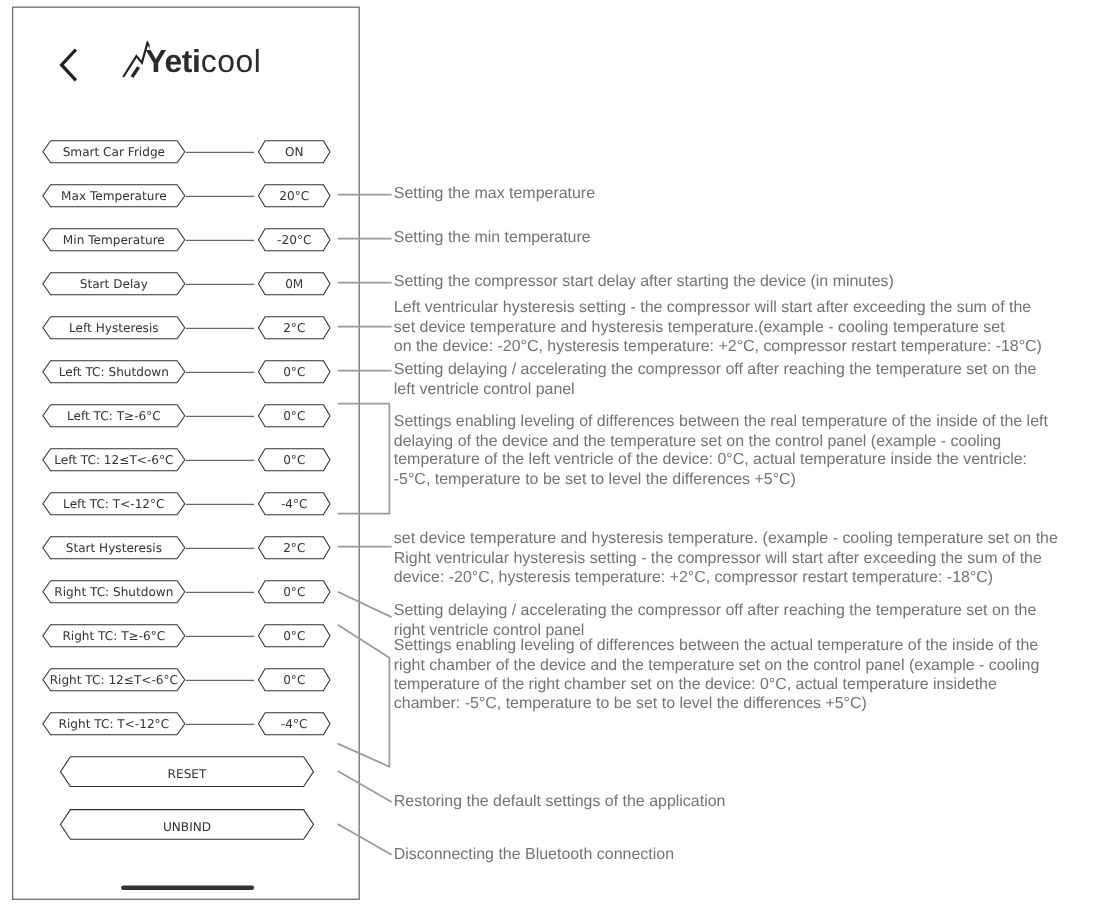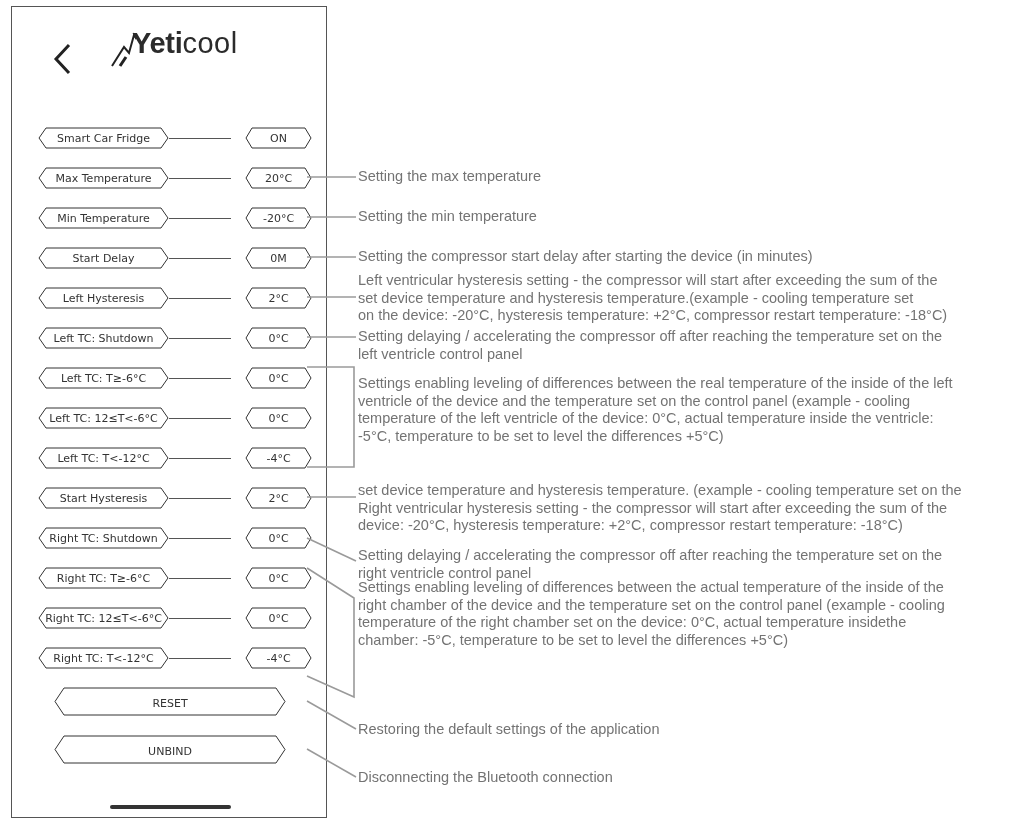--- a/index.html
+++ b/index.html
@@ -1,27 +1,27 @@
 <!DOCTYPE html>
 <html><head>
 <meta charset="utf-8">
 <style>
   html, body { margin:0; padding:0; background:#fff; }
   body { width:1010px; height:823px; position:relative; overflow:hidden; font-family:"DejaVu Sans", sans-serif; }
   .phone { position:absolute; left:11px; top:6px; width:316px; height:812px; border:1.5px solid #555; box-sizing:border-box; background:#fff; }
   .back { position:absolute; left:38px; top:35px; width:26px; height:34px; cursor:pointer; }
-  .logo { position:absolute; left:98px; top:22px; height:44px; display:flex; }
+  .logo { position:absolute; left:98px; top:22px; height:44px; display:flex; align-items:flex-end; }
   .logo-mark { width:26px; height:40px; }
   .logo-text { font-family:"Liberation Sans", sans-serif; font-size:29px; line-height:29px; color:#2b2b2b; margin-left:-4px; margin-bottom:2px; letter-spacing:-0.3px; }
   .logo-text b { font-weight:bold; }
   .logo-text span.light { font-weight:normal; letter-spacing:0.5px; }
   .row { position:absolute; left:38px; width:262px; height:22px; }
   .label-pill, .value-pill, .btn-pill { position:absolute; display:flex; align-items:center; justify-content:center; color:#333; font-family:"DejaVu Sans", sans-serif; }
   .label-pill { left:0; top:0; width:131px; height:22px; font-size:11px; }
-  .value-pill { left:207px; top:0; width:67px; height:22px; font-size:11px; }
+  .value-pill { left:196px; top:0; width:67px; height:22px; font-size:11px; }
   .label-pill svg, .value-pill svg, .btn-pill svg { position:absolute; left:0; top:0; }
   .label-pill span, .value-pill span, .btn-pill span { position:relative; z-index:1; }
   .conn { position:absolute; left:131px; top:11px; width:62px; height:1px; background:#555; }
   .btn-pill { width:232px; height:32px; font-size:11px; cursor:pointer; }
   .home-bar { position:absolute; left:98px; top:798px; width:121px; height:4px; background:#333; border-radius:2px; }
   .desc { position:absolute; left:358px; font-family:"Liberation Sans", sans-serif; font-size:14.5px; line-height:17.5px; color:#737373; white-space:nowrap; }
   svg.overlay { position:absolute; left:0; top:0; pointer-events:none; }
 </style>
 </head>
 <body>
@@ -291,21 +291,21 @@
   <div>Left ventricular hysteresis setting - the compressor will start after exceeding the sum of the</div>
   <div>set device temperature and hysteresis temperature.(example - cooling temperature set</div>
   <div>on the device: -20°C, hysteresis temperature: +2°C, compressor restart temperature: -18°C)</div>
 </div>
 <div class="desc" style="top:328px;">
   <div>Setting delaying / accelerating the compressor off after reaching the temperature set on the</div>
   <div>left ventricle control panel</div>
 </div>
 <div class="desc" style="top:375px;">
   <div>Settings enabling leveling of differences between the real temperature of the inside of the left</div>
-  <div>ventricle of the device and the temperature set on the control panel (example - cooling</div>
+  <div>delaying of the device and the temperature set on the control panel (example - cooling</div>
   <div>temperature of the left ventricle of the device: 0°C, actual temperature inside the ventricle:</div>
   <div>-5°C, temperature to be set to level the differences +5°C)</div>
 </div>
 <div class="desc" style="top:482px;">
   <div>set device temperature and hysteresis temperature. (example - cooling temperature set on the</div>
   <div>Right ventricular hysteresis setting - the compressor will start after exceeding the sum of the</div>
   <div>device: -20°C, hysteresis temperature: +2°C, compressor restart temperature: -18°C)</div>
 </div>
 <div class="desc" style="top:547px;">
   <div>Setting delaying / accelerating the compressor off after reaching the temperature set on the</div>

